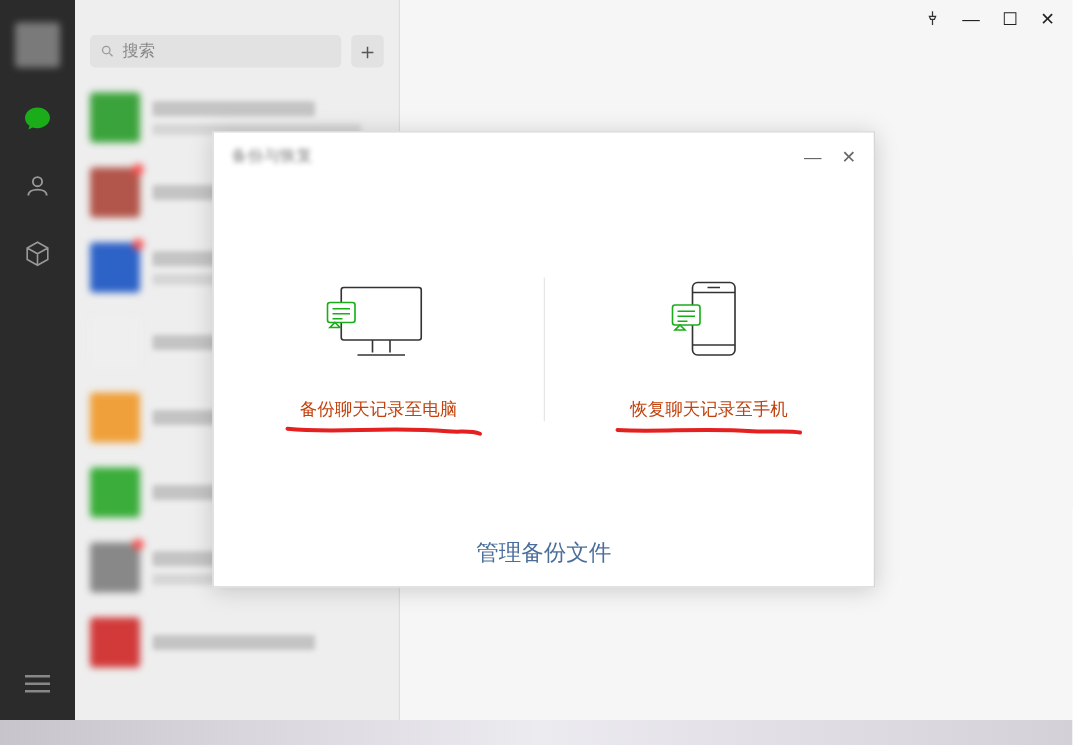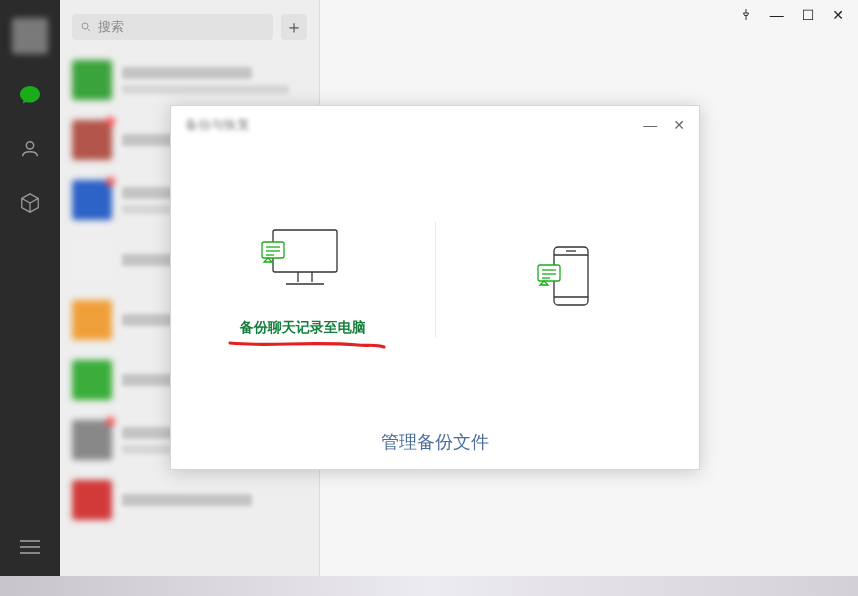--- a/index.html
+++ b/index.html
@@ -15,21 +15,21 @@
   .rail { width: 60px; background: #2b2b2b; display: flex; flex-direction: column; align-items: center; padding-top: 18px; color: #999; }
   .avatar-main { width: 36px; height: 36px; background: #7a7a7a; border-radius: 3px; filter: blur(3px); }
   .rail-icon { width: 26px; height: 26px; margin-top: 28px; display: flex; align-items: center; justify-content: center; cursor: pointer; color: #999; }
   .rail-icon.active { color: #1aad19; }
   .rail-spacer { flex: 1; }
   .menu-btn { width: 20px; height: 14px; margin-bottom: 22px; display:flex; flex-direction:column; justify-content:space-between; cursor:pointer; }
   .menu-btn span { display:block; height:2px; background:#888; }
 
   
   .chatcol { width: 260px; background: #eee; display: flex; flex-direction: column; border-right: 1px solid #ddd; }
-  .search-row { display:flex; align-items:center; padding:14px 12px 10px 12px; gap:8px; }
+  .search-row { display:flex; align-items:center; padding:28px 12px 10px 12px; gap:8px; }
   .search-box { flex:1; display:flex; align-items:center; background:#e2e2e2; border-radius:4px; height:26px; padding:0 8px; color:#888; }
   .search-box svg { margin-right:6px; }
   .plus-btn { width:26px; height:26px; background:#e2e2e2; border-radius:4px; display:flex; align-items:center; justify-content:center; color:#555; cursor:pointer; font-size:18px; }
   .chat-list { flex:1; overflow:hidden; }
   .chat-item { display:flex; align-items:center; padding:10px 12px; gap:10px; position:relative; }
   .chat-avatar { width:40px; height:40px; border-radius:3px; filter: blur(3px); flex-shrink:0; position:relative; }
   .badge { position:absolute; top:-3px; right:-3px; width:9px; height:9px; background:#fa5151; border-radius:50%; }
   .chat-item .lines { flex:1; min-width:0; }
   .chat-item .title { height:12px; background:#c4c4c4; border-radius:2px; width:70%; filter:blur(2px); }
   .chat-item .sub { height:9px; background:#d6d6d6; border-radius:2px; width:90%; margin-top:6px; filter:blur(2px); }
@@ -39,21 +39,21 @@
 
   
   .dialog { position:absolute; left:170px; top:105px; width:530px; height:365px; background:#fff; border:1px solid #d6d6d6; box-shadow:0 2px 18px rgba(0,0,0,0.18); display:flex; flex-direction:column; }
   .dlg-titlebar { display:flex; align-items:center; justify-content:space-between; height:38px; padding:0 14px; }
   .dlg-title { color:#888; filter:blur(2px); }
   .dlg-controls { display:flex; gap:16px; color:#666; }
   .dlg-controls span { cursor:pointer; font-size:14px; }
   .dlg-body { flex:1; display:flex; align-items:center; }
   .option { flex:1; display:flex; flex-direction:column; align-items:center; justify-content:center; gap:24px; cursor:pointer; position:relative; }
   .option.left { border-right:1px solid #e6e6e6; }
-  .option-label { font-size:14px; color:#15803d; position:relative;font-weight:bold; }
+  .option-label { font-size:14px; color:#c2410c; position:relative; }
   .underline-red { position:absolute; left:50%; transform:translateX(-50%); bottom:-10px; width:150px; height:7px; }
   .underline-red svg { display:block; }
   .dlg-footer { height:55px; display:flex; align-items:center; justify-content:center; }
   .link { color:#4a6e9b; font-size:18px; cursor:pointer; }
 </style>
 </head>
 <body>
 
 <div class="app">
 
@@ -205,20 +205,26 @@
           <line x1="32" y1="12" x2="66" y2="12" stroke="#333" stroke-width="1.3"></line>
           <line x1="32" y1="54" x2="66" y2="54" stroke="#333" stroke-width="1.3"></line>
           <line x1="44" y1="8" x2="54" y2="8" stroke="#333" stroke-width="1.3"></line>
           <rect x="16" y="22" width="22" height="16" rx="2" fill="#fff" stroke="#1aad19" stroke-width="1.3"></rect>
           <line x1="20" y1="27" x2="34" y2="27" stroke="#1aad19" stroke-width="1.3"></line>
           <line x1="20" y1="31" x2="34" y2="31" stroke="#1aad19" stroke-width="1.3"></line>
           <line x1="20" y1="35" x2="28" y2="35" stroke="#1aad19" stroke-width="1.3"></line>
           <path d="M22 38 l4 4 l-8 0 z" fill="#fff" stroke="#1aad19" stroke-width="1.3"></path>
         </svg>
       </span>
+      <span class="option-label">恢复聊天记录至手机<span class="underline-red">
+          <svg width="150" height="10" viewBox="0 0 150 10">
+              <path d="M2 4 C 35 6, 70 2, 110 5 C 125 6, 138 4, 148 6" stroke="#e52020" stroke-width="3.2" fill="none" stroke-linecap="round"></path>
+            </svg>
+        </span>
+      </span>
     </div>
   </div>
   <div class="dlg-footer">
     <span class="link">管理备份文件</span>
   </div>
 </div>
 
 <div class="strip"></div>
 
 </body></html>

